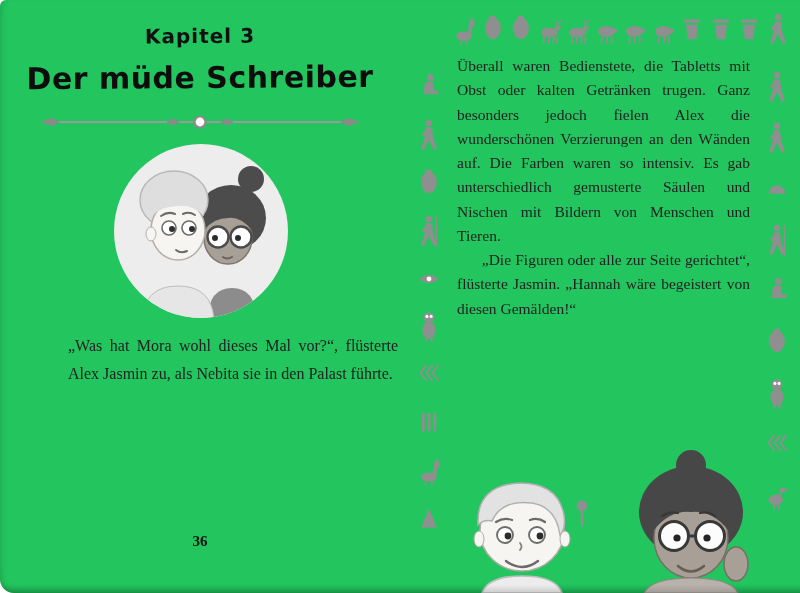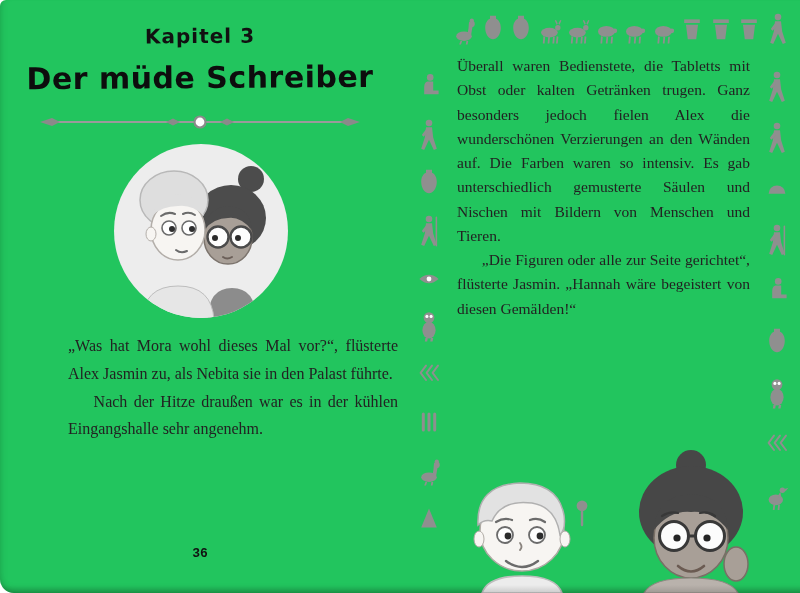--- a/index.html
+++ b/index.html
@@ -27,22 +27,22 @@
     font-family:"DejaVu Sans", sans-serif;font-weight:bold;font-size:30px;
     letter-spacing:.5px;color:#0d0d0d;transform:rotate(-.4deg);
   }
   .divider{position:absolute;top:114px;left:38px;}
   .circle-illo{position:absolute;top:142px;left:112px;width:178px;height:178px;}
   .body-text{text-align:justify;hyphens:manual;}
   .body-text p{margin:0;}
   .body-text p + p{text-indent:1.6em;}
   .left-text{position:absolute;top:332px;left:37px;width:330px;font-size:16px;line-height:1.74;margin-left:31px;}
   .page-number{
-    position:absolute;bottom:32px;left:0;width:100%;text-align:center;
-    font-family:Liberation Mono, monospace;font-weight:bold;font-size:13px;color:#111;
+    position:absolute;bottom:43px;left:0;width:100%;text-align:center;
+    font-family:Liberation Serif, serif;font-weight:bold;font-size:15px;color:#111;
   }
 
   
   .right-text{position:absolute;top:54px;left:57px;width:293px;font-size:15.5px;line-height:1.565;}
   .hiero-row{position:absolute;top:12px;left:52px;right:10px;display:flex;
              justify-content:space-between;align-items:flex-end;}
   .hiero-col{position:absolute;display:flex;flex-direction:column;
              justify-content:space-between;align-items:center;}
   .col-left{left:12px;top:70px;height:465px;width:34px;}
   .col-right{right:6px;top:70px;height:442px;width:34px;}
@@ -205,21 +205,20 @@
           <circle cx="80" cy="87" r="3" fill="#2e2e2e"></circle>
           <path d="M49 74q7-5 14-2" stroke="#6b6b6b" stroke-width="2" fill="none" stroke-linecap="round"></path>
           <path d="M71 72q6-3 12 1" stroke="#6b6b6b" stroke-width="2" fill="none" stroke-linecap="round"></path>
           <path d="M64 108q5 4 11 1" stroke="#6b6b6b" stroke-width="2" fill="none" stroke-linecap="round"></path>
         </g>
       </g>
     </svg>
 
     <div class="body-text left-text">
       <p>„Was hat Mora wohl dieses Mal vor?“, flüsterte Alex Jasmin zu, als Nebita sie in den Palast führte.</p>
-      <p>Nach der Hitze draußen war es in der kühlen Eingangshalle sehr angenehm.</p>
     </div>
 
     <div class="page-number">36</div>
   </section>
 
   <section class="page page-right">
 
     <div id="hiero-top" class="hiero-row">
         <svg viewBox="0 0 40 56" class="hiero hiero-goose">
           <use href="#sym-goose"></use>

